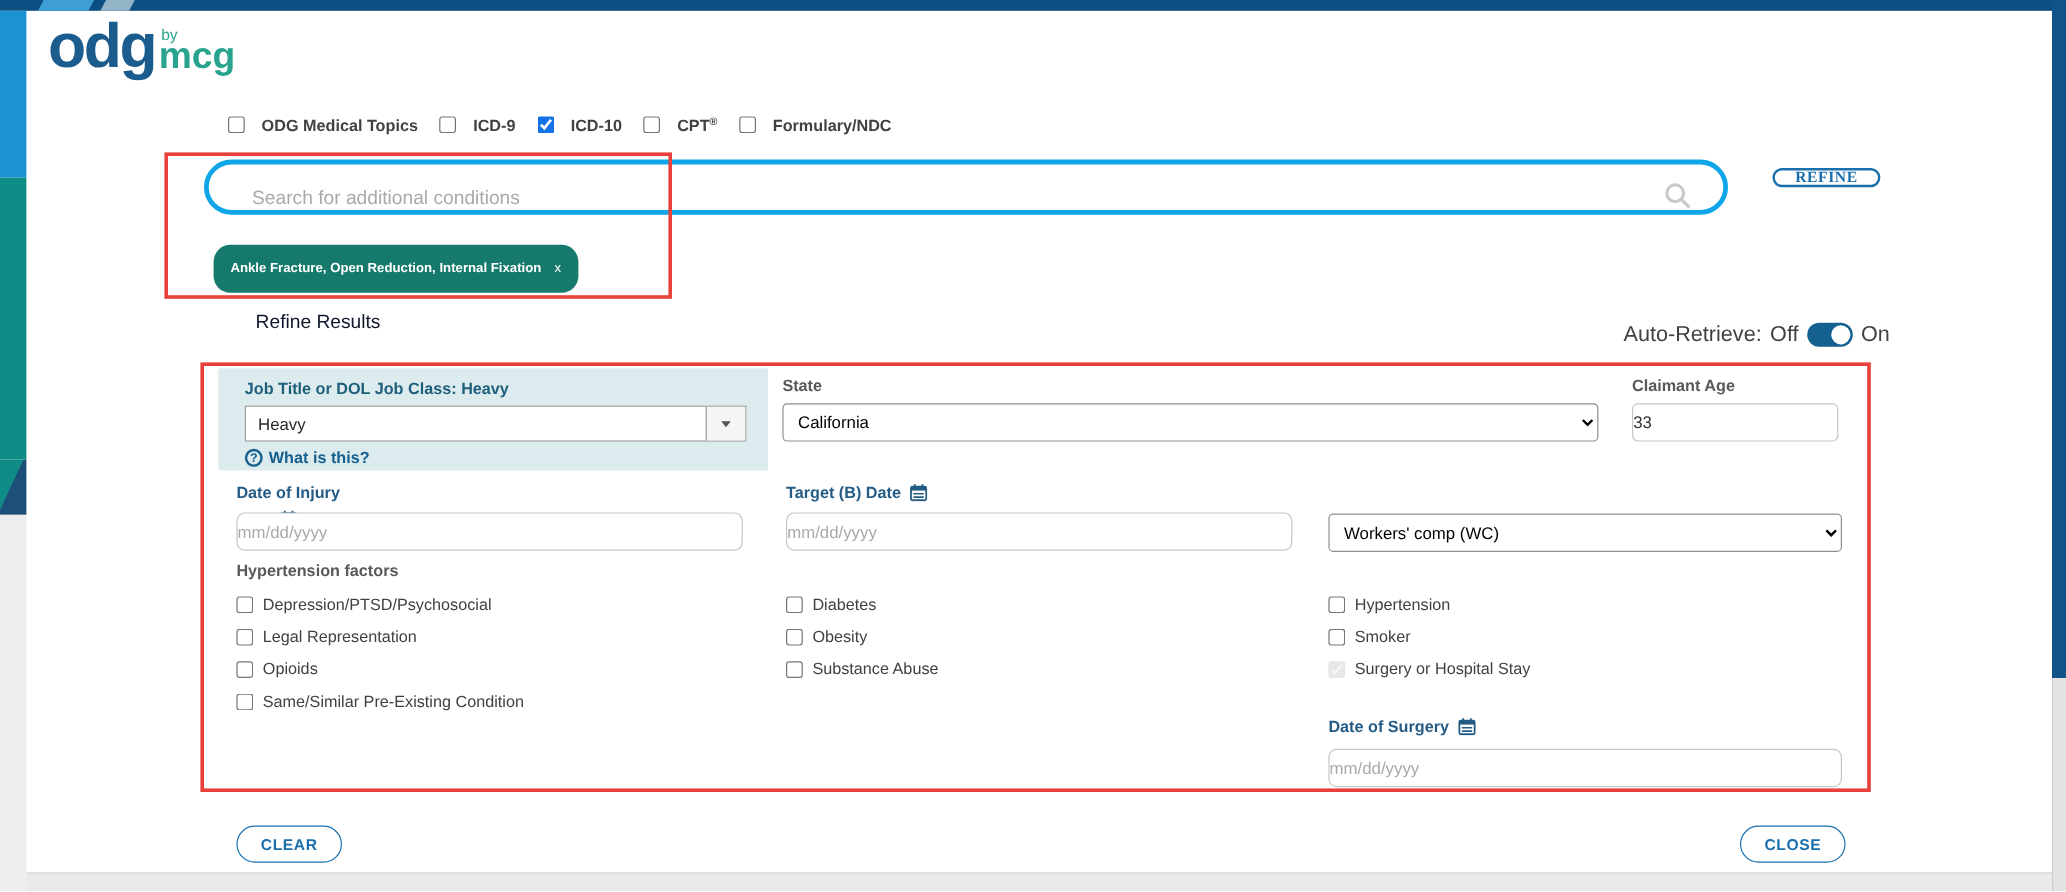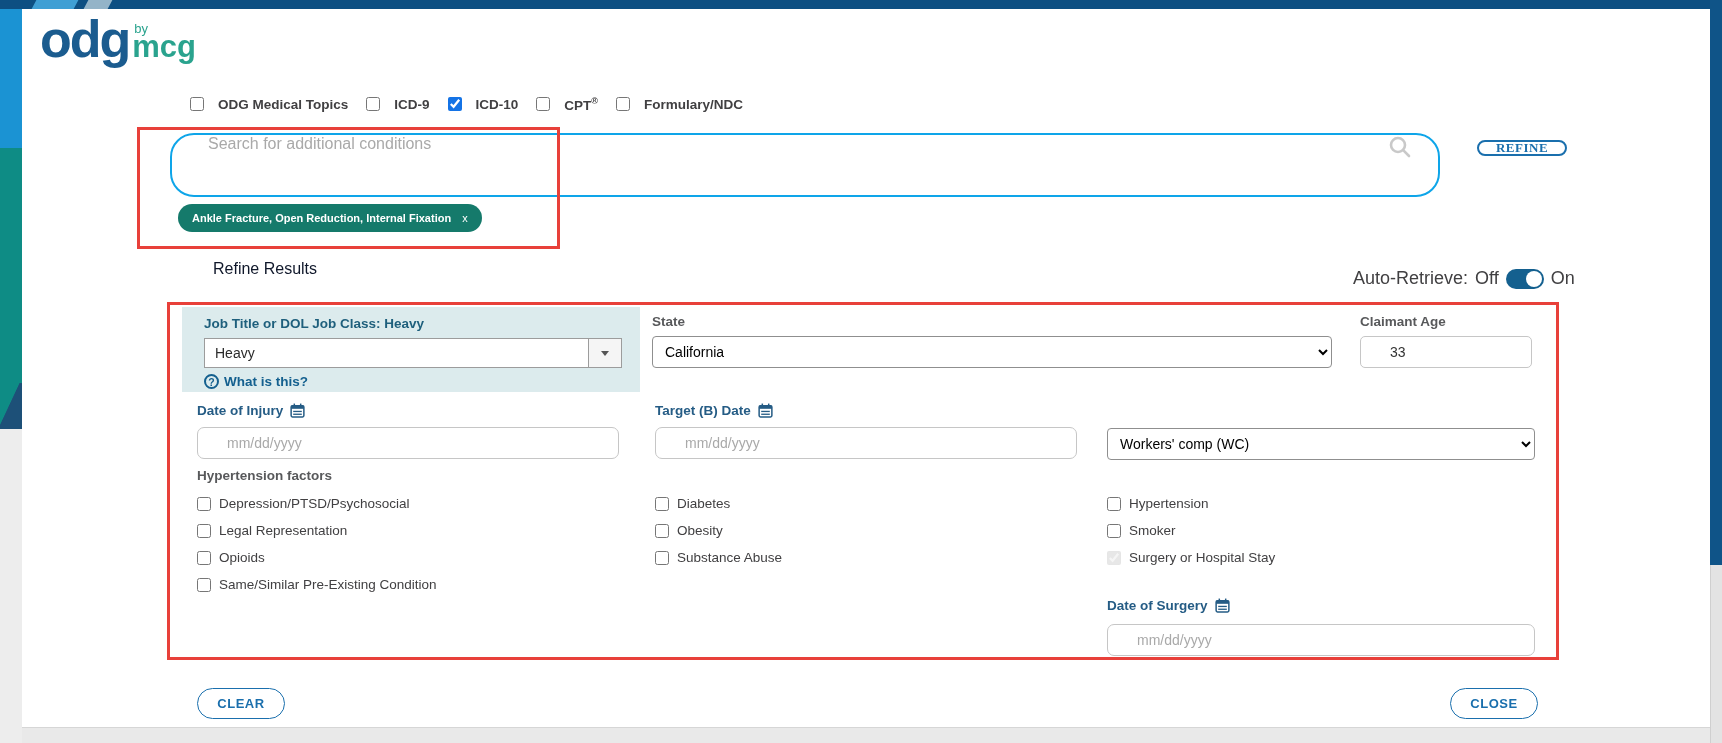--- a/index.html
+++ b/index.html
@@ -36,35 +36,35 @@
   .filter-item { display:flex; align-items:center; gap:14px; cursor:pointer; }
   input[type=checkbox] { width:14px; height:14px; accent-color:#1473e6; margin:0; cursor:pointer; }
   sup { font-size:9px; }
 
   
   .anno { position:absolute; border:3px solid #e8403a; pointer-events:none; z-index:6; }
   .anno-search { left:137px; top:127px; width:423px; height:122px; }
   .anno-form   { left:167px; top:302px; width:1392px; height:358px; }
 
   
-  .search-pill { position:absolute; left:170px; top:133px; width:1270px; height:64px;
-                 border:2px solid #0ea5e9; border-radius:24px; background:#fff;
-                 display:flex; align-items:flex-start; }
+  .search-pill { position:absolute; left:170px; top:133px; width:1270px; height:46px;
+                 border:4px solid #0ea5e9; border-radius:24px; background:#fff;
+                 display:flex; align-items:flex-end; }
   .search-input { flex:1; border:none; outline:none; background:transparent;
                   font-size:16px; color:#333; padding-left:36px; font-family:inherit; }
   ::placeholder { color:#a9a9a9; }
   .search-icon { margin-right:26px; display:flex; }
   .pill-btn { border:2px solid #1a6fad; border-radius:17px; background:#fff; color:#1a6fad;
               font-weight:bold; font-size:13px; letter-spacing:0.5px; font-family:inherit;
               display:flex; align-items:center; justify-content:center; cursor:pointer; position:absolute; }
   .refine-btn { left:1477px; top:140px; width:90px; height:16px;font-family:Liberation Serif, serif; }
   .clear-btn  { left:197px;  top:688px; width:88px; height:31px; border-width:1.5px; }
   .close-btn  { left:1450px; top:688px; width:88px; height:31px; border-width:1.5px; }
 
-  .tag { position:absolute; left:178px; top:204px; height:28px; background:#157a6b; border-radius:14px;
+  .tag { position:absolute; left:178px; top:204px; height:40px; background:#157a6b; border-radius:14px;
          color:#fff; display:flex; align-items:center; padding:0 14px; font-size:11px; font-weight:bold; gap:11px; }
   .tag-close { cursor:pointer; font-weight:normal; }
 
   
   .refine-title { position:absolute; left:213px; top:260px; font-size:16px; color:#0f172a; }
   .auto-retrieve { position:absolute; left:1353px; top:268px; display:flex; align-items:center; gap:7px;
                    font-size:18px; color:#414042; }
   .toggle { width:38px; height:20px; border-radius:10px; background:#bbb; position:relative; cursor:pointer; }
   .toggle.on { background:#14608f; }
   .toggle .knob { position:absolute; left:2px; top:2px; width:16px; height:16px; border-radius:50%; background:#fff; }
@@ -87,32 +87,32 @@
 
   
   .f-label { position:absolute; font-size:13.5px; font-weight:bold; color:#58595b; }
   .d-label { position:absolute; font-size:13.5px; font-weight:bold; color:#255c85;
              display:flex; align-items:center; gap:7px; }
   .sel { position:absolute; height:32px; border:1px solid #8f8f8f; border-radius:4px; background:#fff;
          font-size:14px; color:#000; padding-left:8px; font-family:inherit; cursor:pointer; }
   .sel-state { left:652px; top:336px; width:680px; }
   .sel-claim { left:1107px; top:428px; width:428px; }
   .inp { position:absolute; height:32px; border:1px solid #c6c6c6; border-radius:7px; font-size:14px;
-         color:#333; padding-left:29px; outline:none; font-family:inherit; background:#fff; }
+         color:#333; padding-left:0; outline:none; font-family:inherit; background:#fff; }
   .inp-age    { left:1360px; top:336px; width:172px; border-radius:5px; }
   .inp-doi    { left:197px;  top:427px; width:422px; }
   .inp-target { left:655px;  top:427px; width:422px; }
   .inp-dos    { left:1107px; top:624px; width:428px; }
 
   .cf-item { position:absolute; display:flex; align-items:center; gap:8px; font-size:13.5px; color:#414042; cursor:pointer; }
   .cf-item input:disabled { accent-color:#999; opacity:0.55; cursor:default; }
 
   .lbl-state   { left:652px;  top:314px; }
   .lbl-age     { left:1360px; top:314px; }
-  .lbl-doi     { left:197px;  top:403px; }
+  .lbl-doi     { left:197px;  top:403px;flex-direction:column; }
   .lbl-target  { left:655px;  top:403px; }
   .lbl-claim   { left:1107px; top:404px;margin-top:28px; }
   .lbl-conf    { left:197px;  top:468px; }
   .lbl-dos     { left:1107px; top:598px; }
 </style>
 </head>
 <body>
 
 <div class="screen">
 

